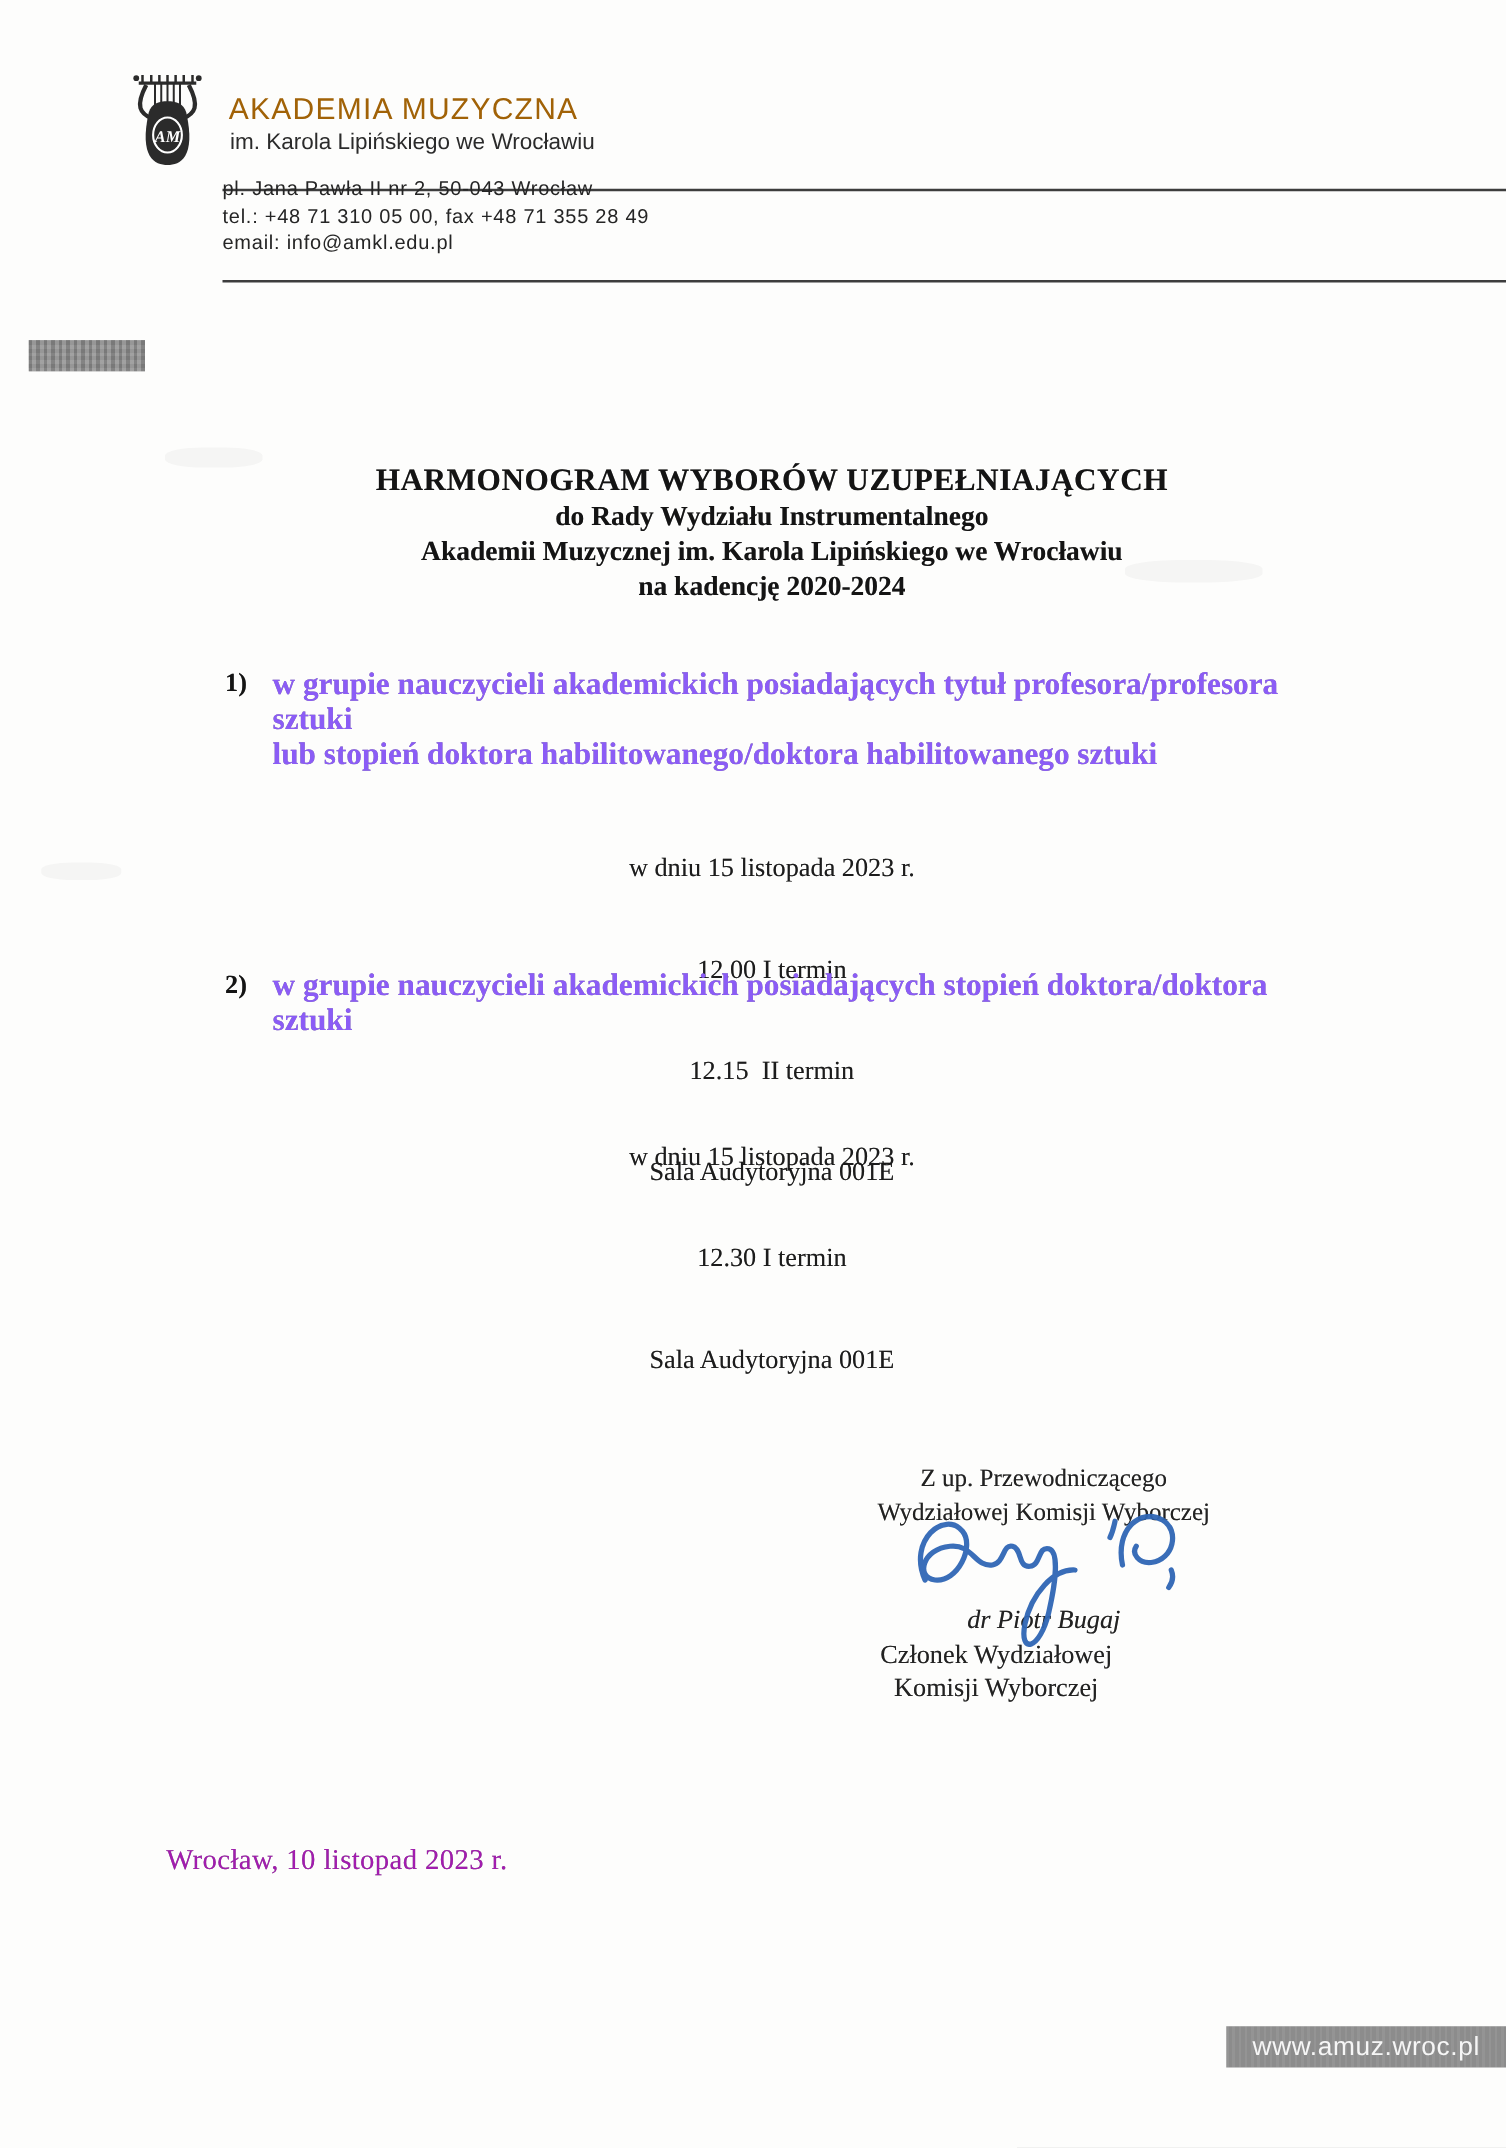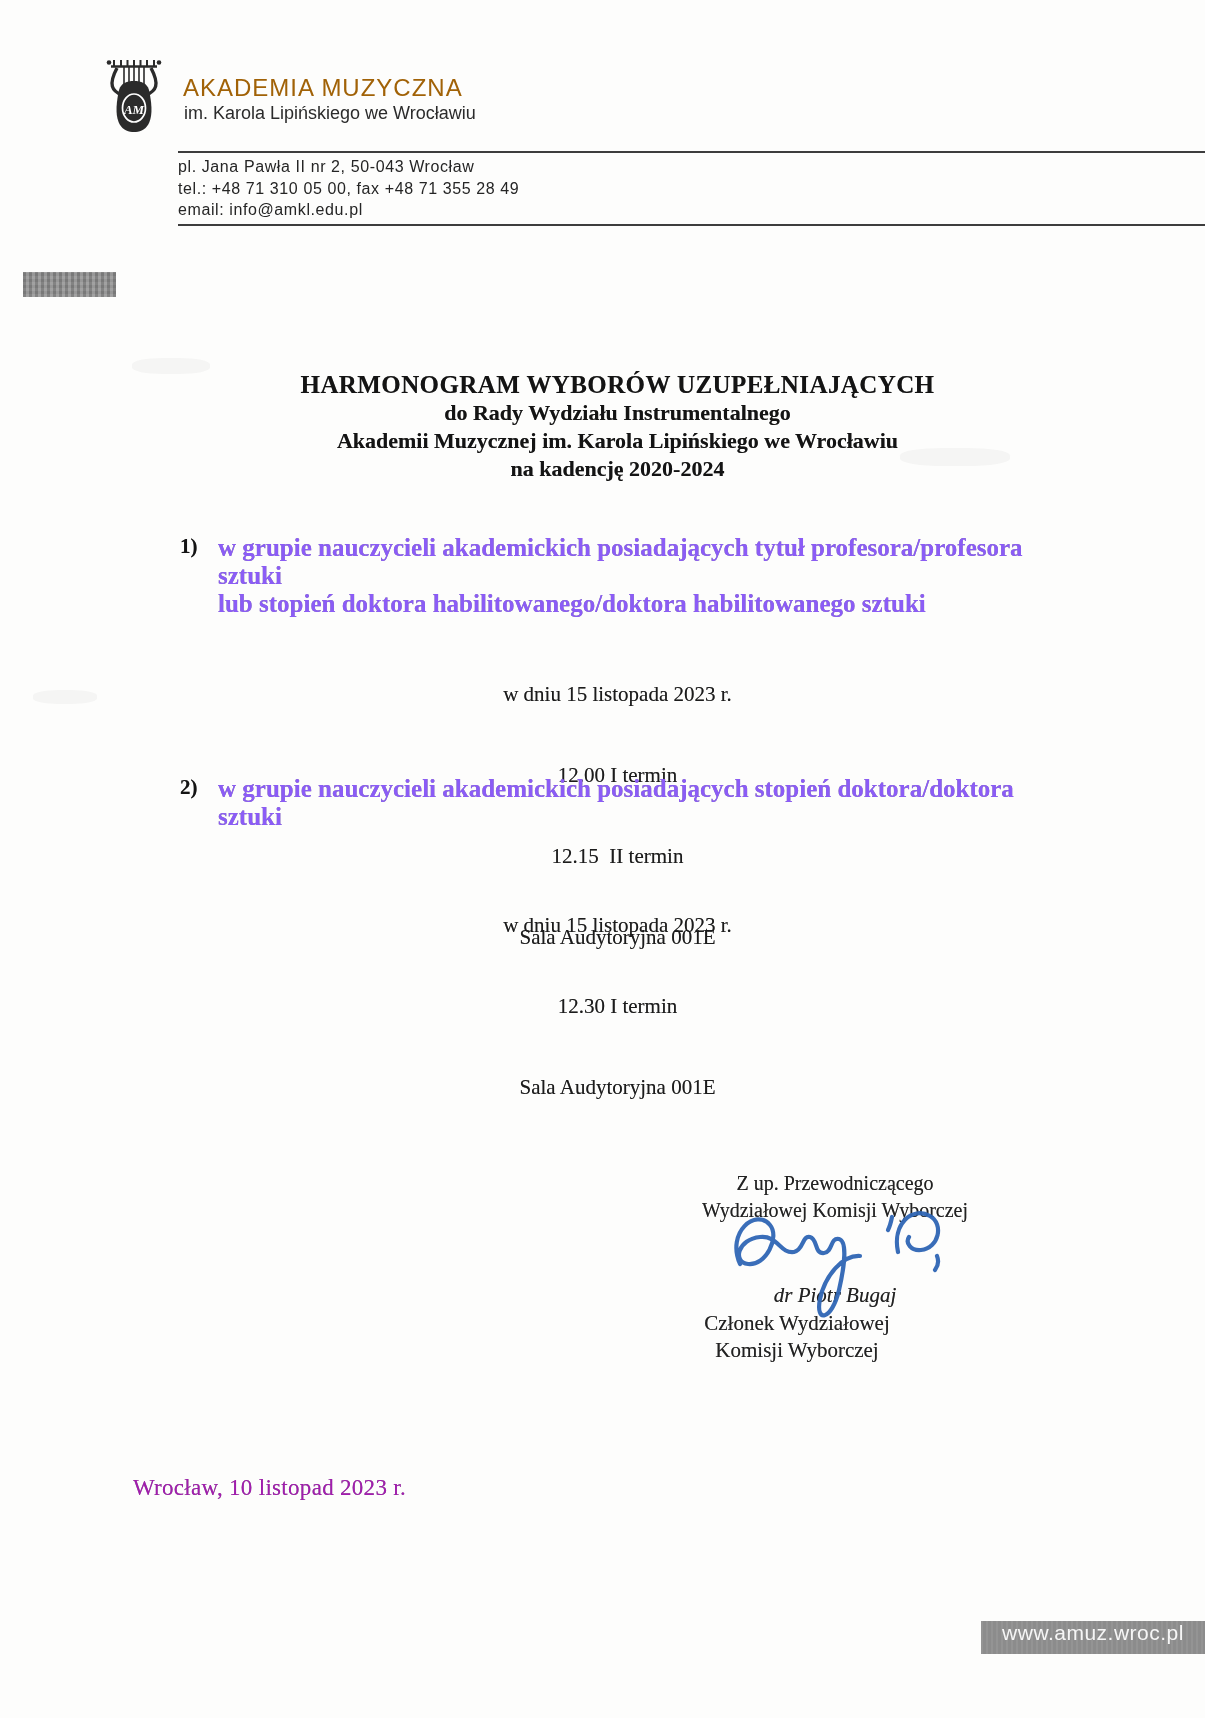--- a/index.html
+++ b/index.html
@@ -21,21 +21,21 @@
   }
   .org-sub{
     position:absolute;left:184px;top:103px;
     font-family:"Liberation Sans", sans-serif;
     font-size:18px;color:#2b2b2b;
   }
   .rule{position:absolute;left:178px;right:0;height:2px;background:#3d3d3d;}
   .rule1{top:151px;}
   .rule2{top:224px;}
   .addr{
-    position:absolute;left:178px;top:156px;
+    position:absolute;left:178px;top:141px;
     font-family:"Liberation Sans", sans-serif;
     font-size:16px;letter-spacing:.6px;color:#252525;line-height:21.5px;
   }
   .redact{
     position:absolute;left:23px;top:272px;width:93px;height:25px;
     background:
       repeating-linear-gradient(90deg, rgba(110,110,110,.55) 0 3px, rgba(165,165,165,.55) 3px 6px),
       repeating-linear-gradient(0deg, #9d9d9d 0 3px, #868686 3px 6px);
   }
   
@@ -73,21 +73,21 @@
   
   .dateline{
     position:absolute;left:133px;top:1475px;
     font-size:23px;color:#a21caf;letter-spacing:.3px;
   }
   .web-bar{
     position:absolute;left:981px;top:1621px;width:224px;height:33px;
     background:
       repeating-linear-gradient(90deg, rgba(255,255,255,.07) 0 2px, rgba(0,0,0,0) 2px 5px),
       #8c8c8c;
-    display:flex;align-items:flex-start;justify-content:center;
+    display:flex;align-items:center;justify-content:center;
   }
   .web-bar span{
     font-family:"Liberation Sans", sans-serif;
     font-size:21px;color:#f6f6f6;letter-spacing:.5px;
   }
   
   .smudge{position:absolute;background:rgba(60,60,60,.04);border-radius:40%;}
 </style>
 </head>
 <body>

